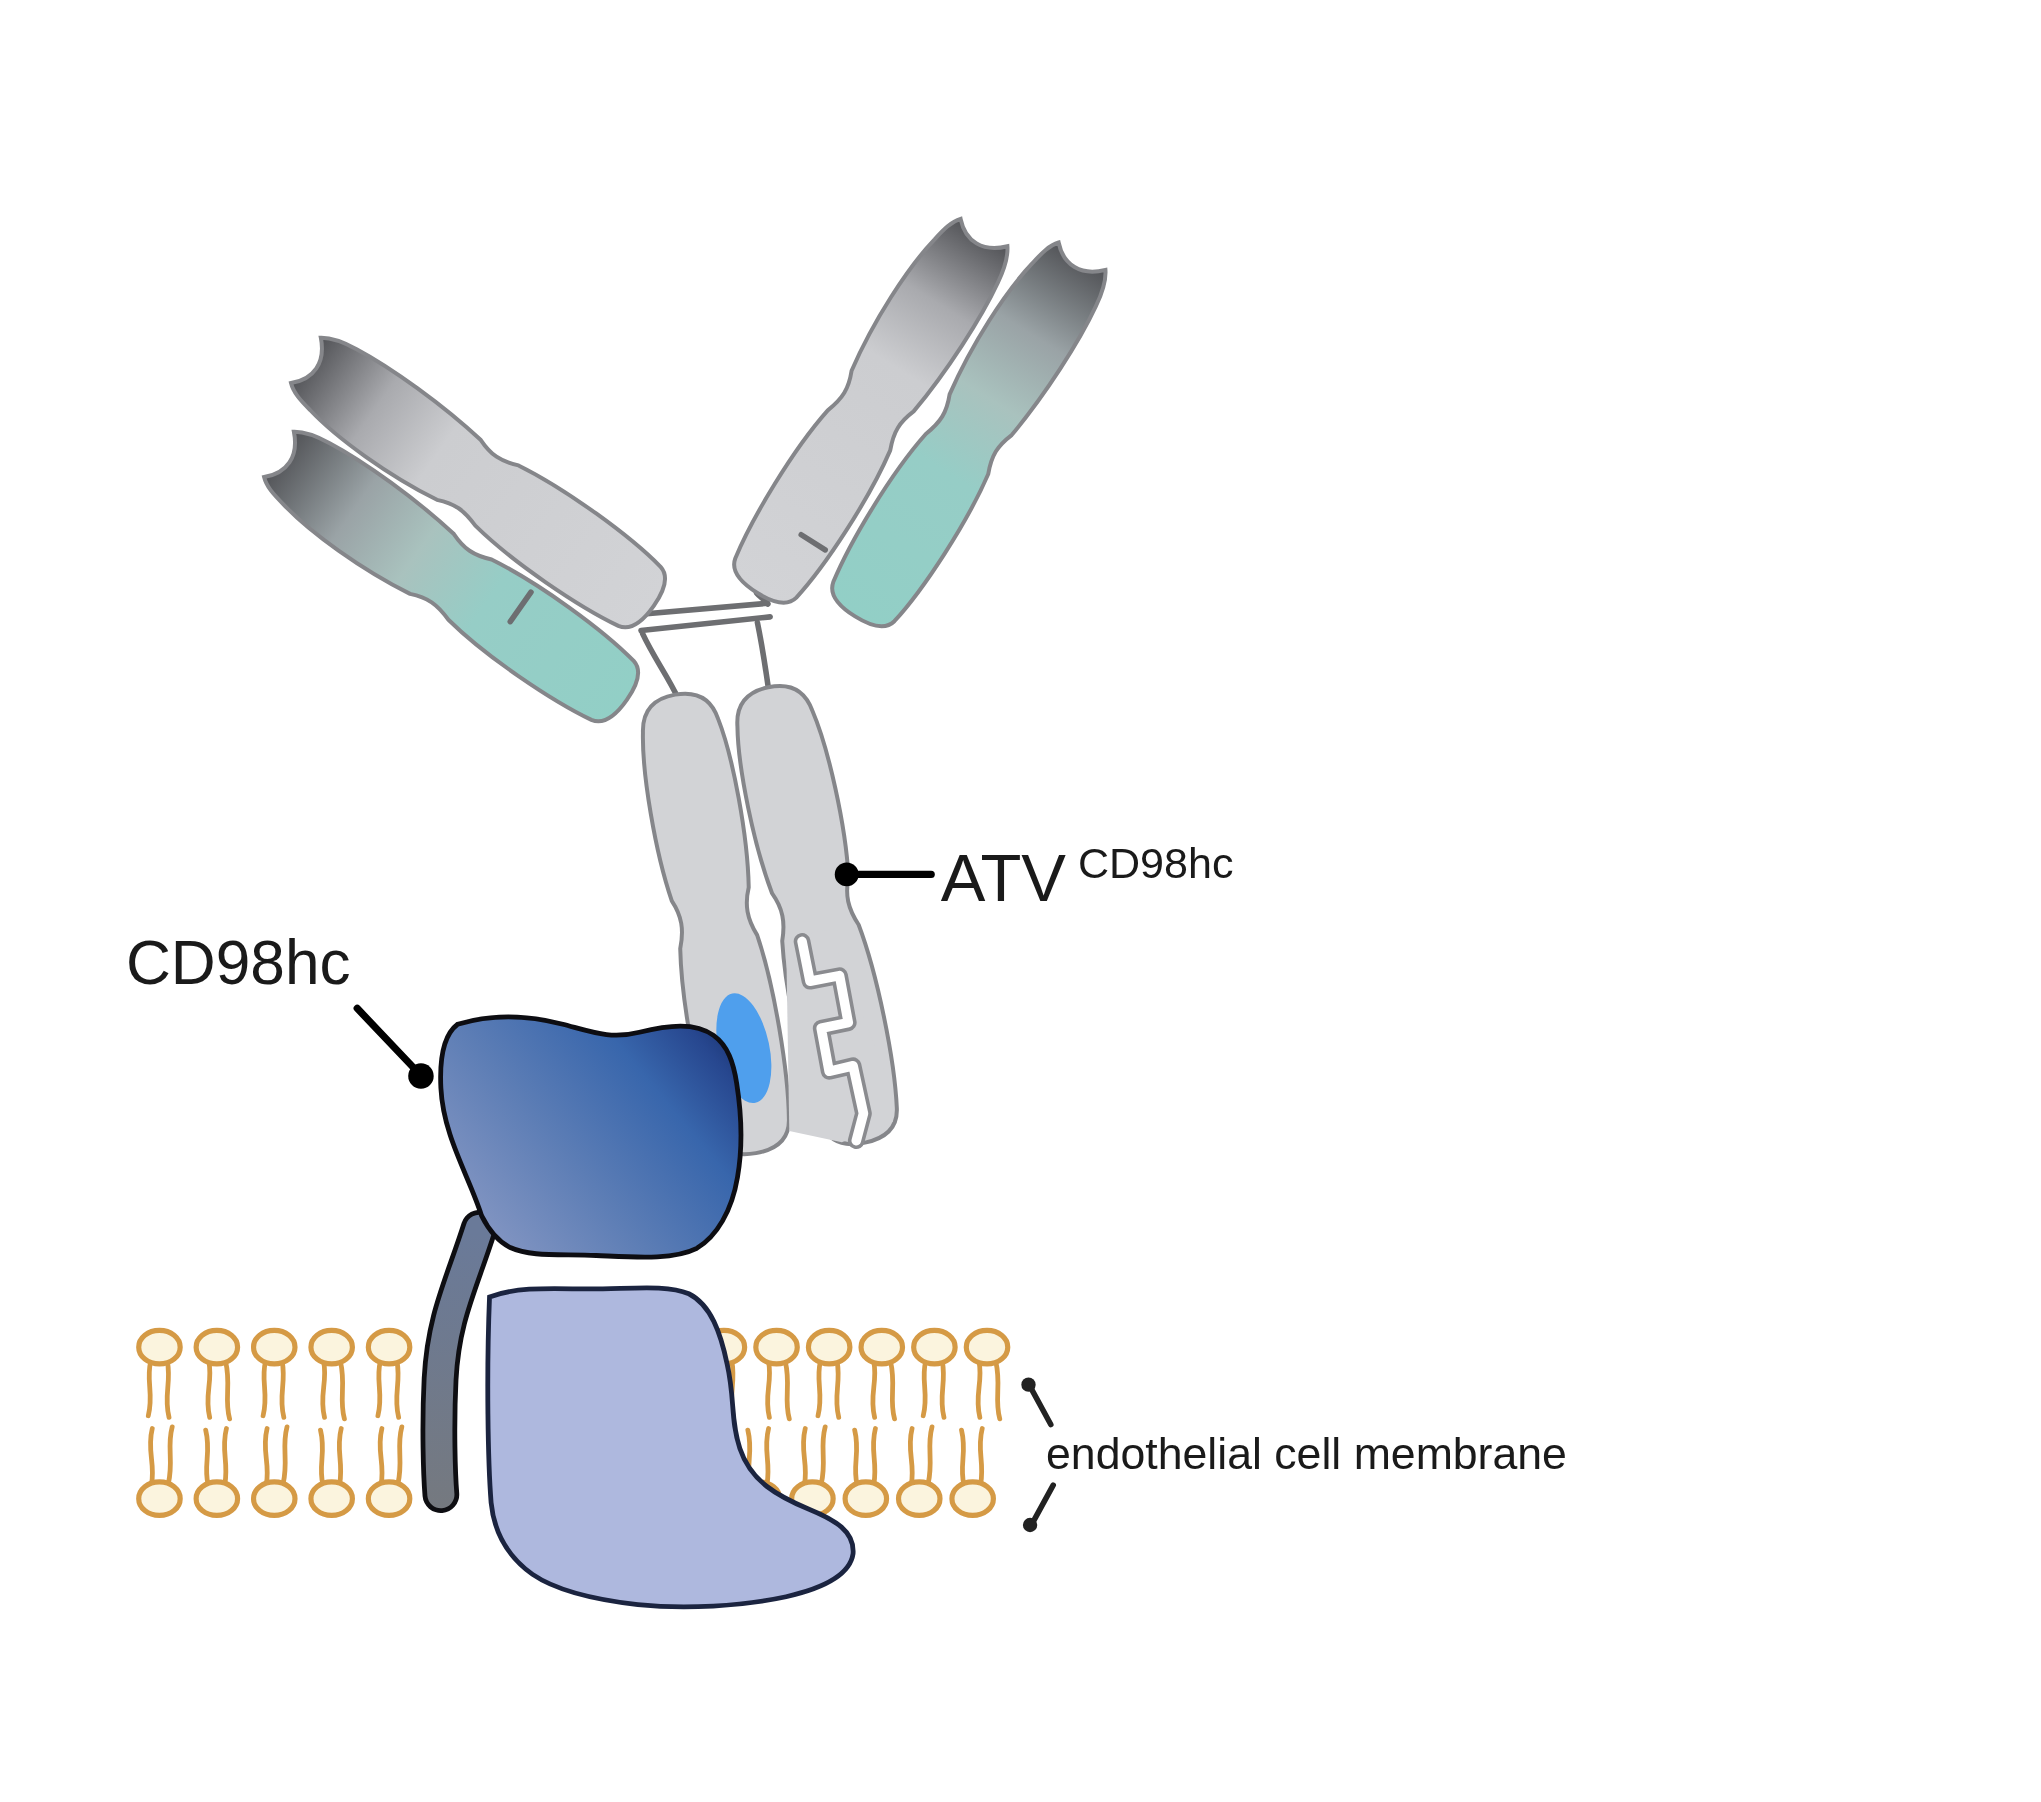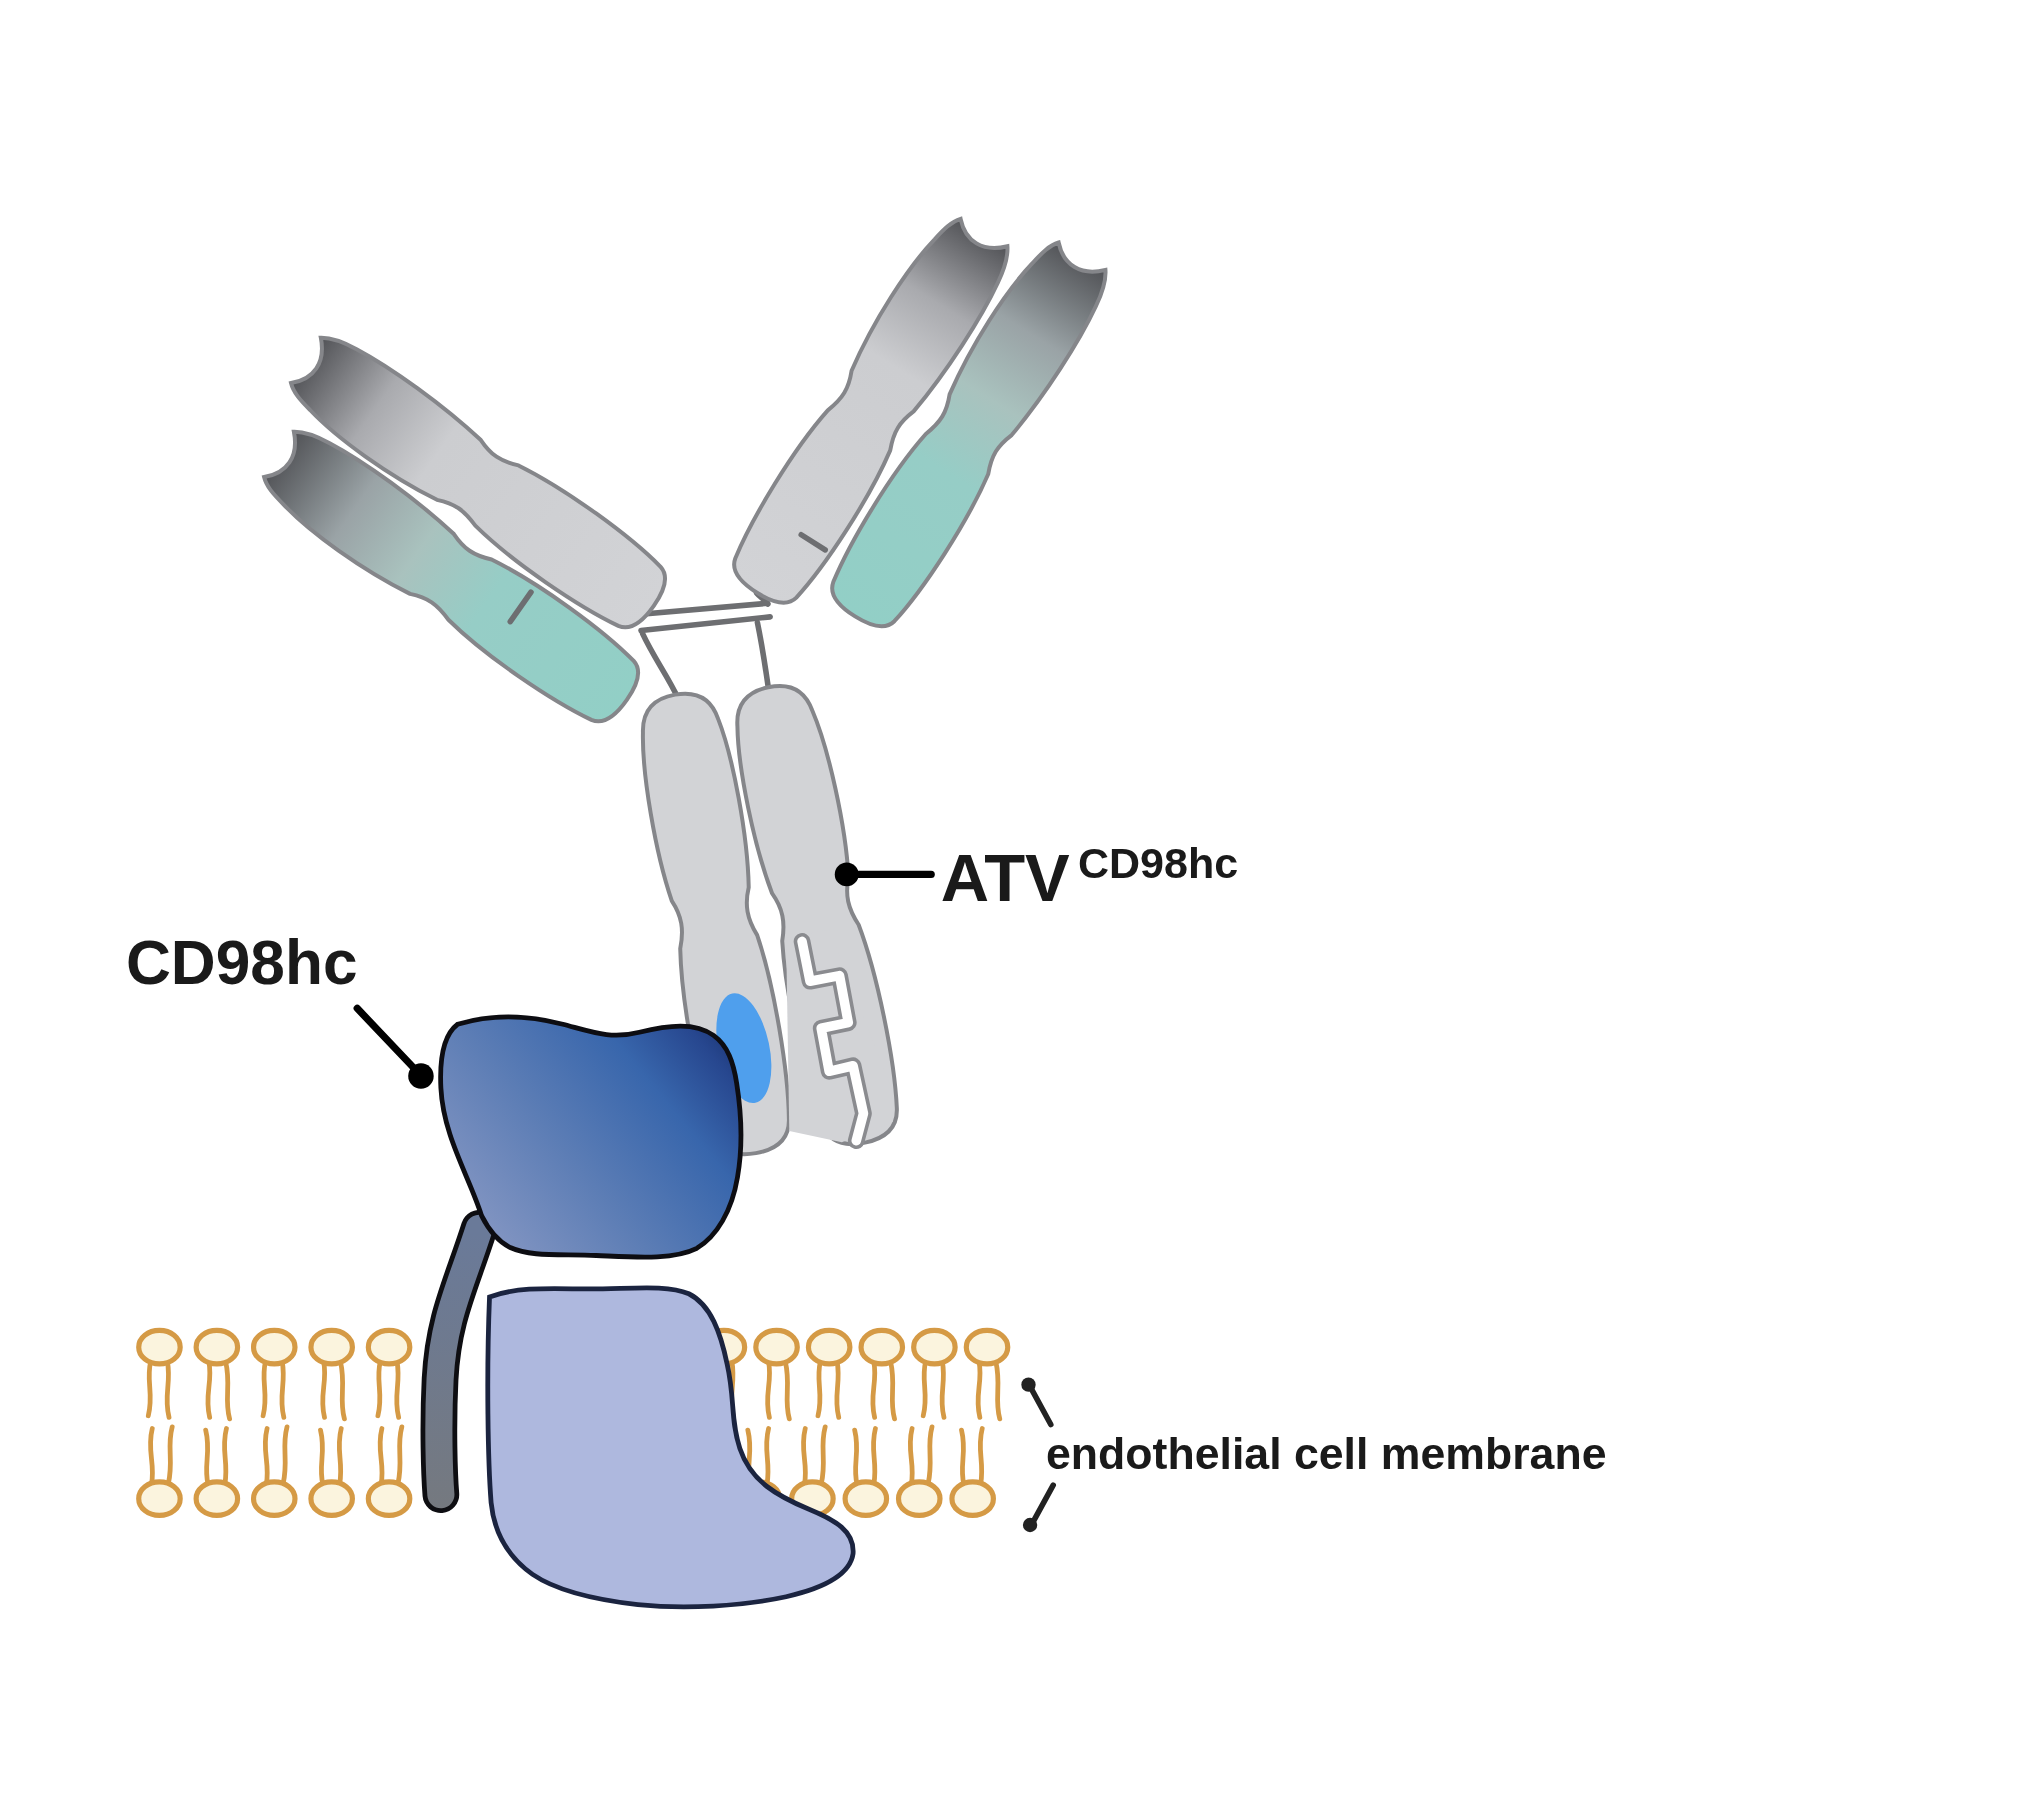--- a/index.html
+++ b/index.html
@@ -16,21 +16,20 @@
     --lipid-stroke:#D59A45;
     --ink:#1A1A1A;
     --hinge:#6D6E71;
   }
   html,body{margin:0;padding:0;background:#ffffff;}
   .stage{
     position:relative;
     width:1636px;height:1803px;
     background:#ffffff;
     font-family:"Liberation Sans", sans-serif;
-    font-weight:bold;
   }
   svg{display:block;width:100%;height:100%;}
   .lhead{fill:var(--lipid-head);stroke:var(--lipid-stroke);stroke-width:6.5;}
   .tail{fill:none;stroke:var(--lipid-stroke);stroke-width:6;stroke-linecap:round;}
   .fabchain{stroke:var(--ab-outline);stroke-width:5;}
   .fcchain{fill:var(--ab-gray);stroke:var(--ab-outline);stroke-width:5;}
   .hingeline{stroke:var(--hinge);stroke-width:7;fill:none;stroke-linecap:round;}
   .leader{stroke:#000;stroke-width:9;fill:none;stroke-linecap:round;}
   .leader-thin{stroke:#222;stroke-width:7;fill:none;stroke-linecap:round;}
   .lbl{fill:var(--ink);}

